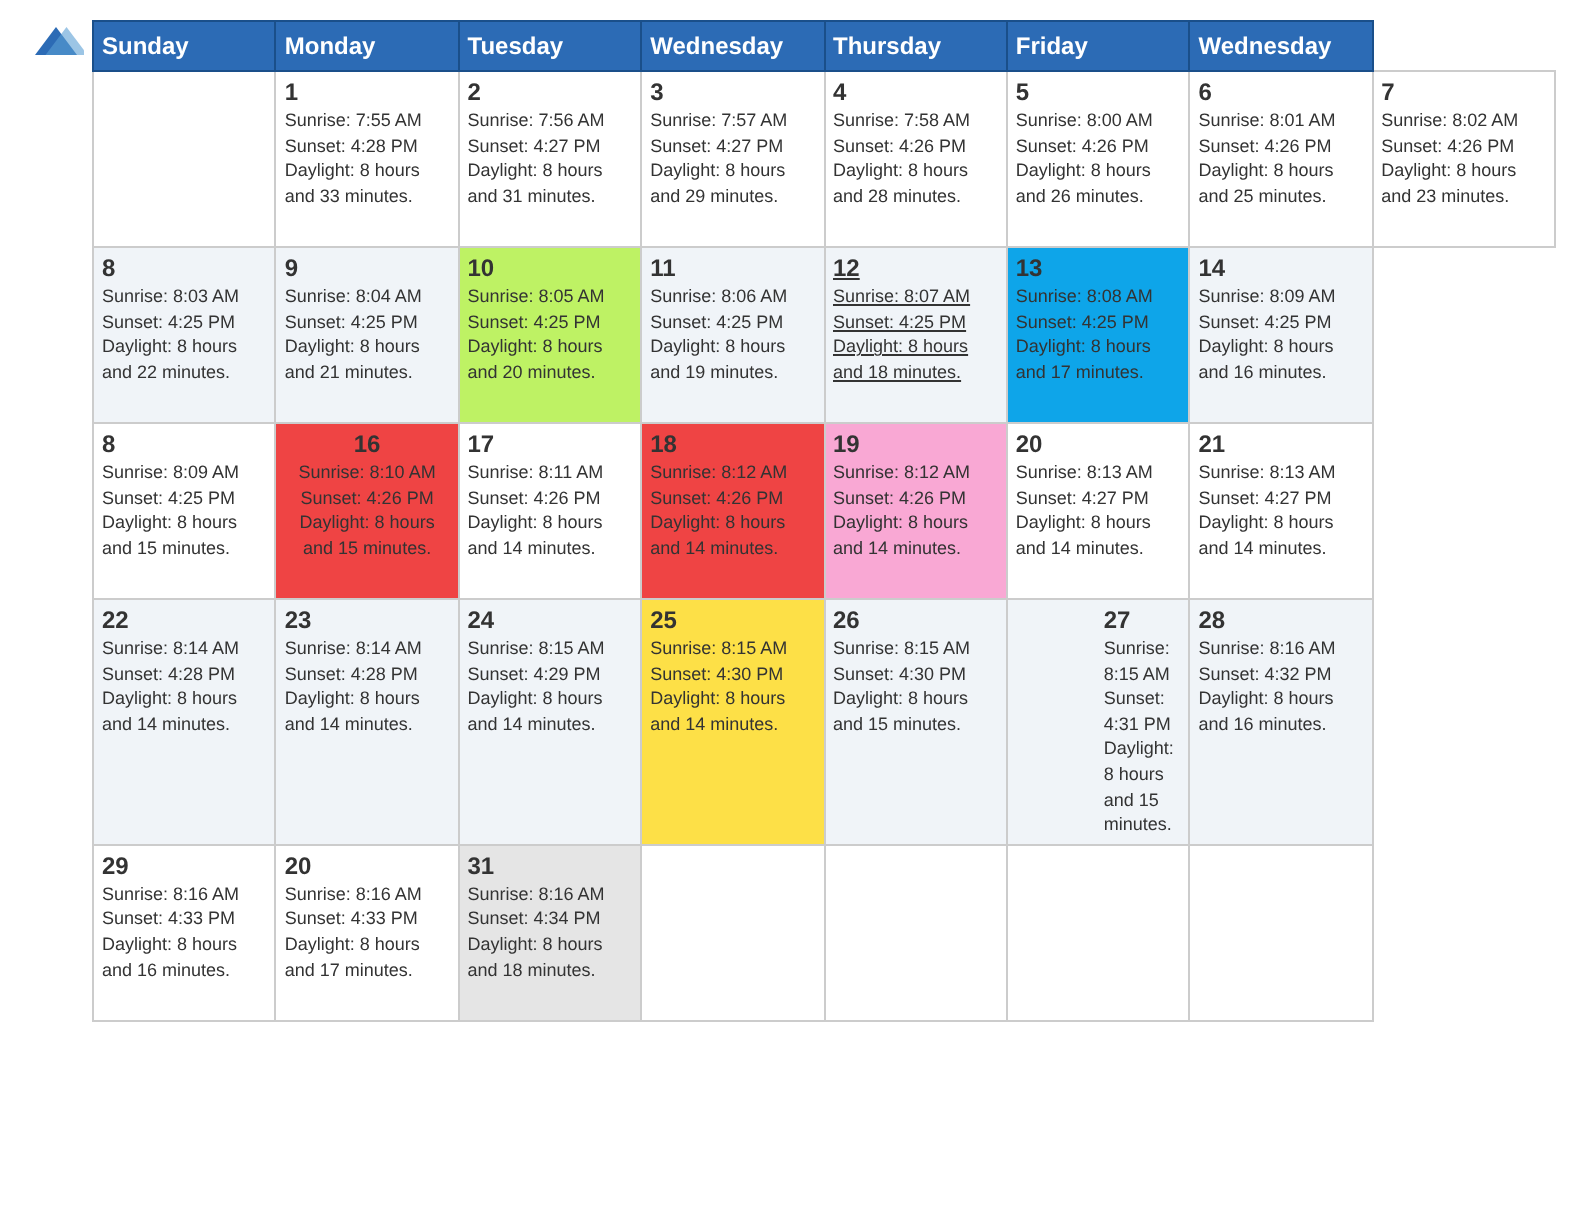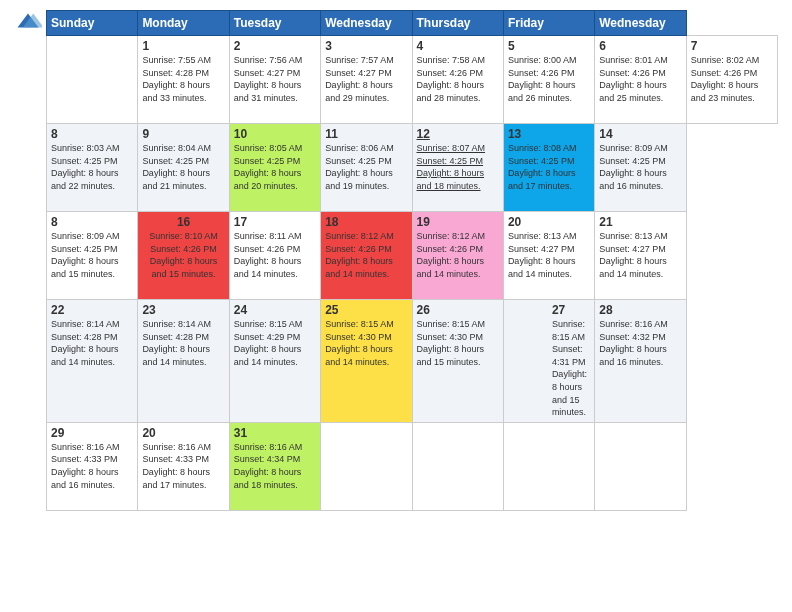--- a/index.html
+++ b/index.html
@@ -176,21 +176,21 @@
           <td style="background: rgb(240, 244, 248);"><span class="day-num">23</span><span class="day-detail">Sunrise: 8:14 AM<br>Sunset: 4:28 PM<br>Daylight: 8 hours and 14 minutes.</span></td>
           <td style="background: rgb(240, 244, 248);"><span class="day-num">24</span><span class="day-detail">Sunrise: 8:15 AM<br>Sunset: 4:29 PM<br>Daylight: 8 hours and 14 minutes.</span></td>
           <td style="background: #fde047;"><span class="day-num">25</span><span class="day-detail">Sunrise: 8:15 AM<br>Sunset: 4:30 PM<br>Daylight: 8 hours and 14 minutes.</span></td>
           <td style="background: rgb(240, 244, 248);"><span class="day-num">26</span><span class="day-detail">Sunrise: 8:15 AM<br>Sunset: 4:30 PM<br>Daylight: 8 hours and 15 minutes.</span></td>
           <td style="background: rgb(240, 244, 248); padding-left: 48px;"><span class="day-num">27</span><span class="day-detail">Sunrise: 8:15 AM<br>Sunset: 4:31 PM<br>Daylight: 8 hours and 15 minutes.</span></td>
           <td style="background: rgb(240, 244, 248);"><span class="day-num">28</span><span class="day-detail">Sunrise: 8:16 AM<br>Sunset: 4:32 PM<br>Daylight: 8 hours and 16 minutes.</span></td>
         </tr>
         <tr>
           <td style="background: rgb(255, 255, 255);"><span class="day-num">29</span><span class="day-detail">Sunrise: 8:16 AM<br>Sunset: 4:33 PM<br>Daylight: 8 hours and 16 minutes.</span></td>
           <td style="background: rgb(255, 255, 255);"><span class="day-num">20</span><span class="day-detail">Sunrise: 8:16 AM<br>Sunset: 4:33 PM<br>Daylight: 8 hours and 17 minutes.</span></td>
-          <td style="background: #bef264;"><span class="day-num">31</span><span class="day-detail">Sunrise: 8:16 AM<br>Sunset: 4:34 PM<br>Daylight: 8 hours and 18 minutes.</span></td>
+          <td style="background: #e5e5e5;"><span class="day-num">31</span><span class="day-detail">Sunrise: 8:16 AM<br>Sunset: 4:34 PM<br>Daylight: 8 hours and 18 minutes.</span></td>
           <td class="empty-cell"></td>
           <td class="empty-cell"></td>
           <td class="empty-cell"></td>
           <td class="empty-cell"></td>
         </tr>
       </tbody>
   </table>
 </div>
 
 </body></html>

